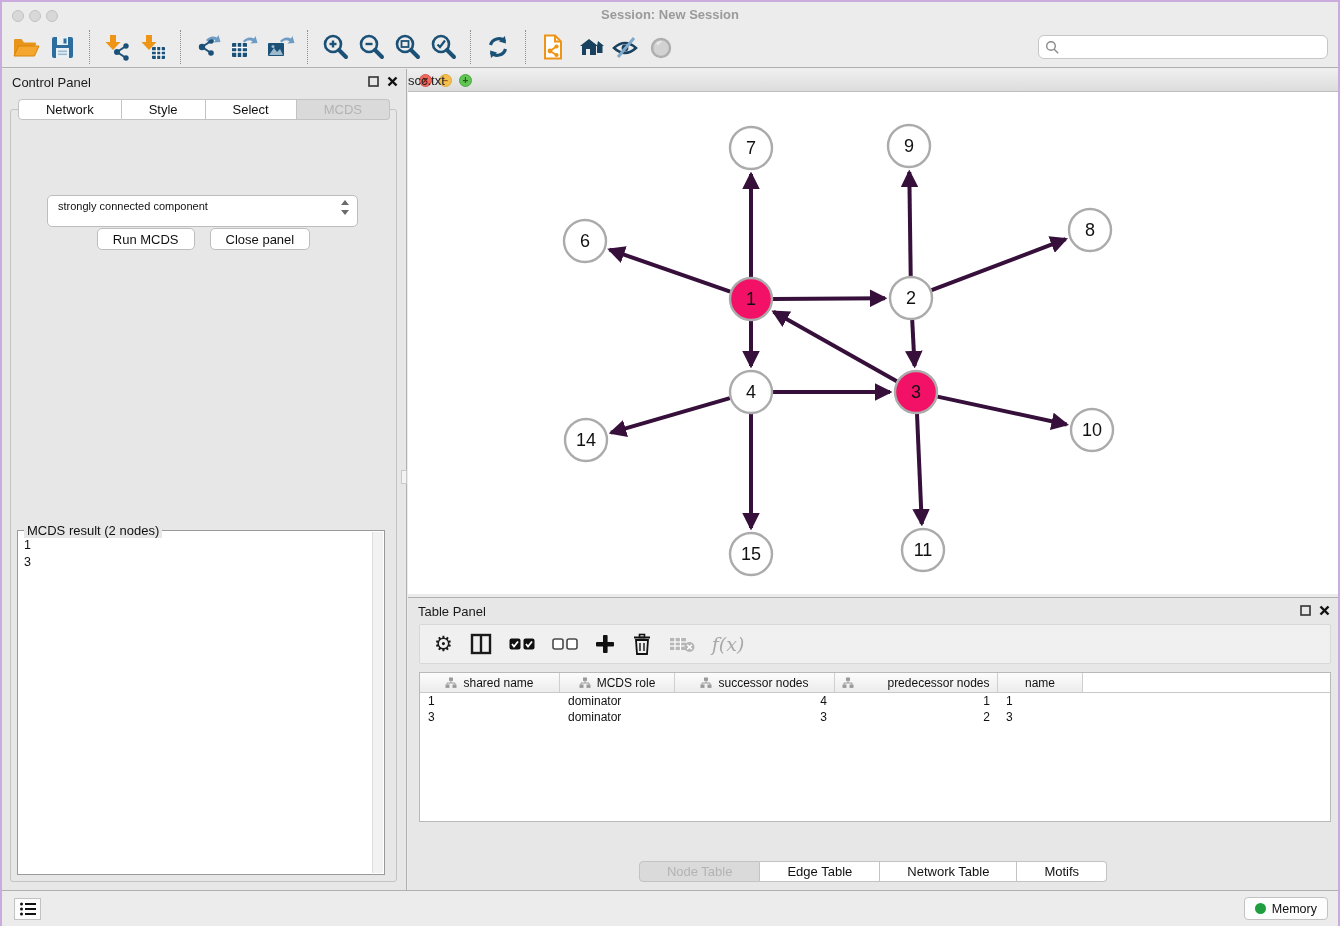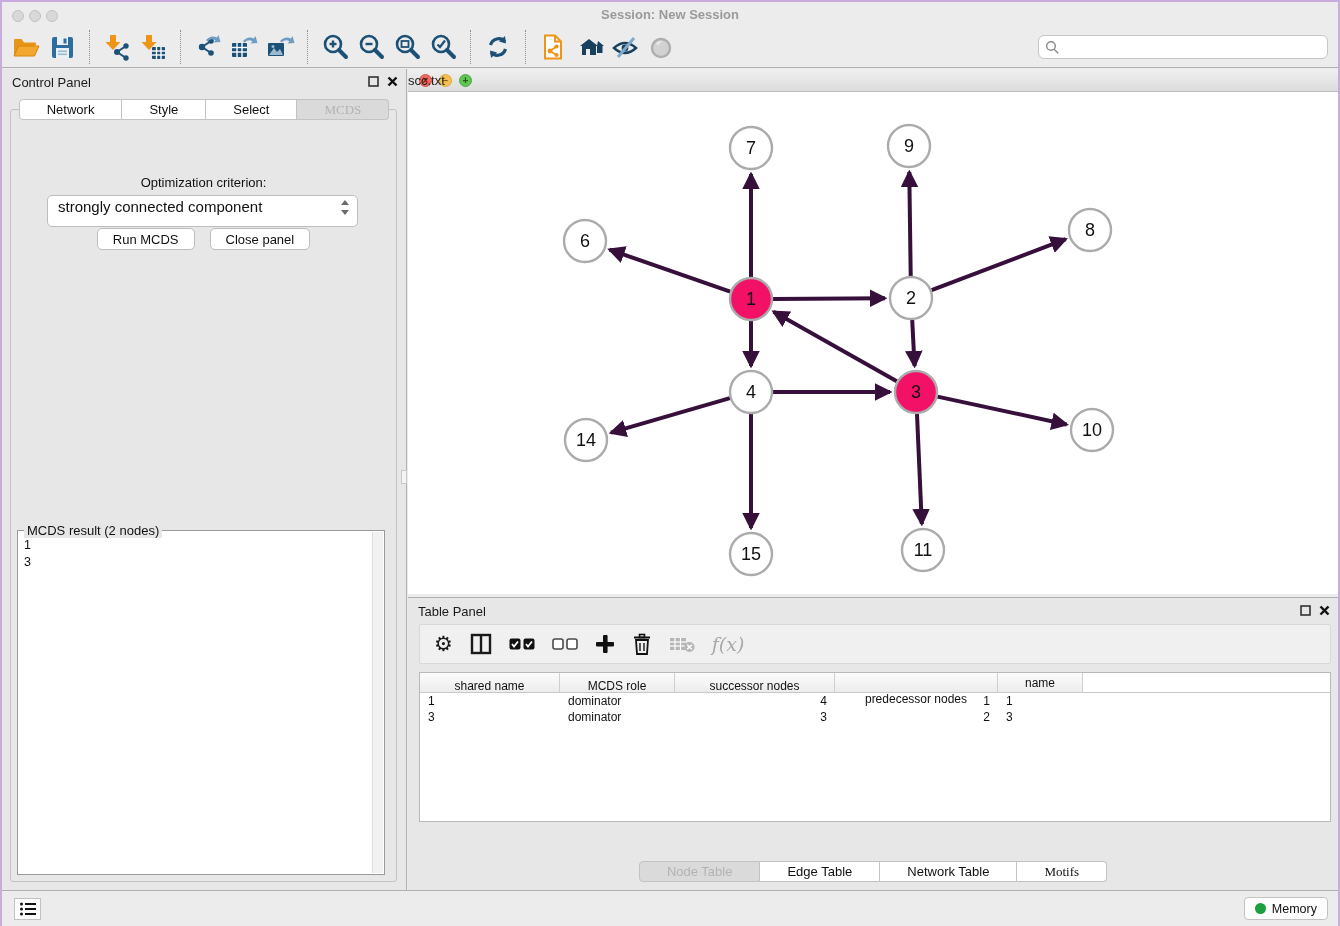--- a/index.html
+++ b/index.html
@@ -35,30 +35,30 @@
   
   .control-panel { position:absolute; left:0; top:67px; width:405px; bottom:36px;
     background:#e7e7e7; border-right:1px solid #b0b0b0; }
   .panel-header { position:absolute; left:10px; top:6px; font-size:13px; color:#1a1a1a; }
   .panel-icons { position:absolute; right:8px; top:7px; display:flex; gap:8px; align-items:center; }
 
   .cp-tabs { position:absolute; left:0; right:0; top:30px; display:flex; justify-content:center; z-index:2; }
   .tab { height:21px; line-height:19px; padding:0 27px; font-size:13px; color:#111;
     background:#fff; border:1px solid #c3c3c3; border-left:none; }
   .tab:first-child { border-left:1px solid #c3c3c3; border-radius:4px 0 0 4px; }
-  .tab:last-child { border-radius:0 4px 4px 0;font-family:Liberation Serif, serif; }
+  .tab:last-child { border-radius:0 4px 4px 0; }
   .tab.selected { background:#dadada; color:#b3b3b3; }
 
   .cp-box { position:absolute; left:8px; right:9px; top:40px; bottom:8px;
     border:1px solid #c3c3c3; border-radius:3px; background:#e7e7e7; }
   .opt-label { position:absolute; left:0; right:0; top:65px; text-align:center;
     font-size:13px; color:#111; }
   .dropdown { position:absolute; left:36px; top:85px; width:311px; height:32px;
     background:#fff; border:1px solid #bdbdbd; border-radius:5px;
-    font-size:15px; color:#111; line-height:21px; padding-left:10px; }
+    font-size:11px; color:#111; line-height:21px; padding-left:10px; }
   .dd-arrows { position:absolute; right:7px; top:3px; }
   .cp-buttons { position:absolute; left:0; right:0; top:118px; display:flex; justify-content:center; gap:15px; }
   .btn { height:22px; padding:0 15px; background:#fff; border:1px solid #bdbdbd;
     border-radius:5px; font-size:13px; color:#111; font-family:inherit; }
 
   .result-box { position:absolute; left:6px; right:11px; top:420px; bottom:6px;
     border:1px solid #9a9a9a; background:#fff; }
   .result-legend { position:absolute; left:6px; top:-8px; background:#e7e7e7;
     padding:0 3px; font-size:13px; color:#111; }
   .result-text { position:absolute; left:6px; top:6px; right:14px; bottom:2px;
@@ -87,21 +87,21 @@
     background:#f0f0f0; border:1px solid #d8d8d8; border-radius:2px;
     display:flex; align-items:center; gap:17px; padding-left:14px; }
   .tp-icon { display:flex; align-items:center; justify-content:center; height:28px; }
   .gear-glyph { font-family:"DejaVu Sans",sans-serif; font-size:21px; color:#1a1a1a; }
   .fx-glyph { font-family:"DejaVu Serif",serif; font-style:italic; font-size:19px; color:#a8a8a8; }
 
   .data-table { position:absolute; left:11px; right:7px; top:74px; bottom:68px;
     background:#fff; border:1px solid #b9b9b9; overflow:hidden; }
   .thead-row { display:flex; height:20px; border-bottom:1px solid #c9c9c9; }
   .th { background:linear-gradient(#fcfcfc,#ececec); border-right:1px solid #cfcfcf;
-    font-size:12px; color:#111; display:flex; align-items:center; justify-content:center; gap:6px;flex-direction:column; }
+    font-size:12px; color:#111; display:flex; align-items:center; justify-content:center; gap:6px; }
   .trow { display:flex; height:16px; font-size:12px; color:#111; }
   .td { padding:1px 8px 0 8px; overflow:hidden; white-space:nowrap; }
 
   .tp-tabs { position:absolute; left:0; right:0; bottom:8px; display:flex; justify-content:center; }
 
   
   .statusbar { position:absolute; left:0; bottom:0; right:0; height:36px;
     background:#ececec; border-top:1px solid #b0b0b0; }
   .status-left-btn { position:absolute; left:12px; top:7px; width:27px; height:22px;
     background:#fdfdfd; border:1px solid #c2c2c2; display:flex; align-items:center; justify-content:center; }
@@ -297,21 +297,20 @@
     </div>
 
     <div class="cp-tabs">
       <span class="tab">Network</span>
       <span class="tab">Style</span>
       <span class="tab">Select</span>
       <span class="tab selected">MCDS</span>
     </div>
 
     <div class="cp-box">
-      <div class="opt-label">Optimization criterion:</div>
       <div class="dropdown">
         <span>strongly connected component</span>
         <svg class="dd-arrows" width="10" height="17" viewBox="0 0 10 17">
           <path d="M5 1 L9 6 H1 Z" fill="#6b6b6b"></path>
           <path d="M5 16 L1 11 H9 Z" fill="#6b6b6b"></path>
         </svg>
       </div>
       <div class="cp-buttons">
         <button class="btn">Run MCDS</button>
         <button class="btn">Close panel</button>

